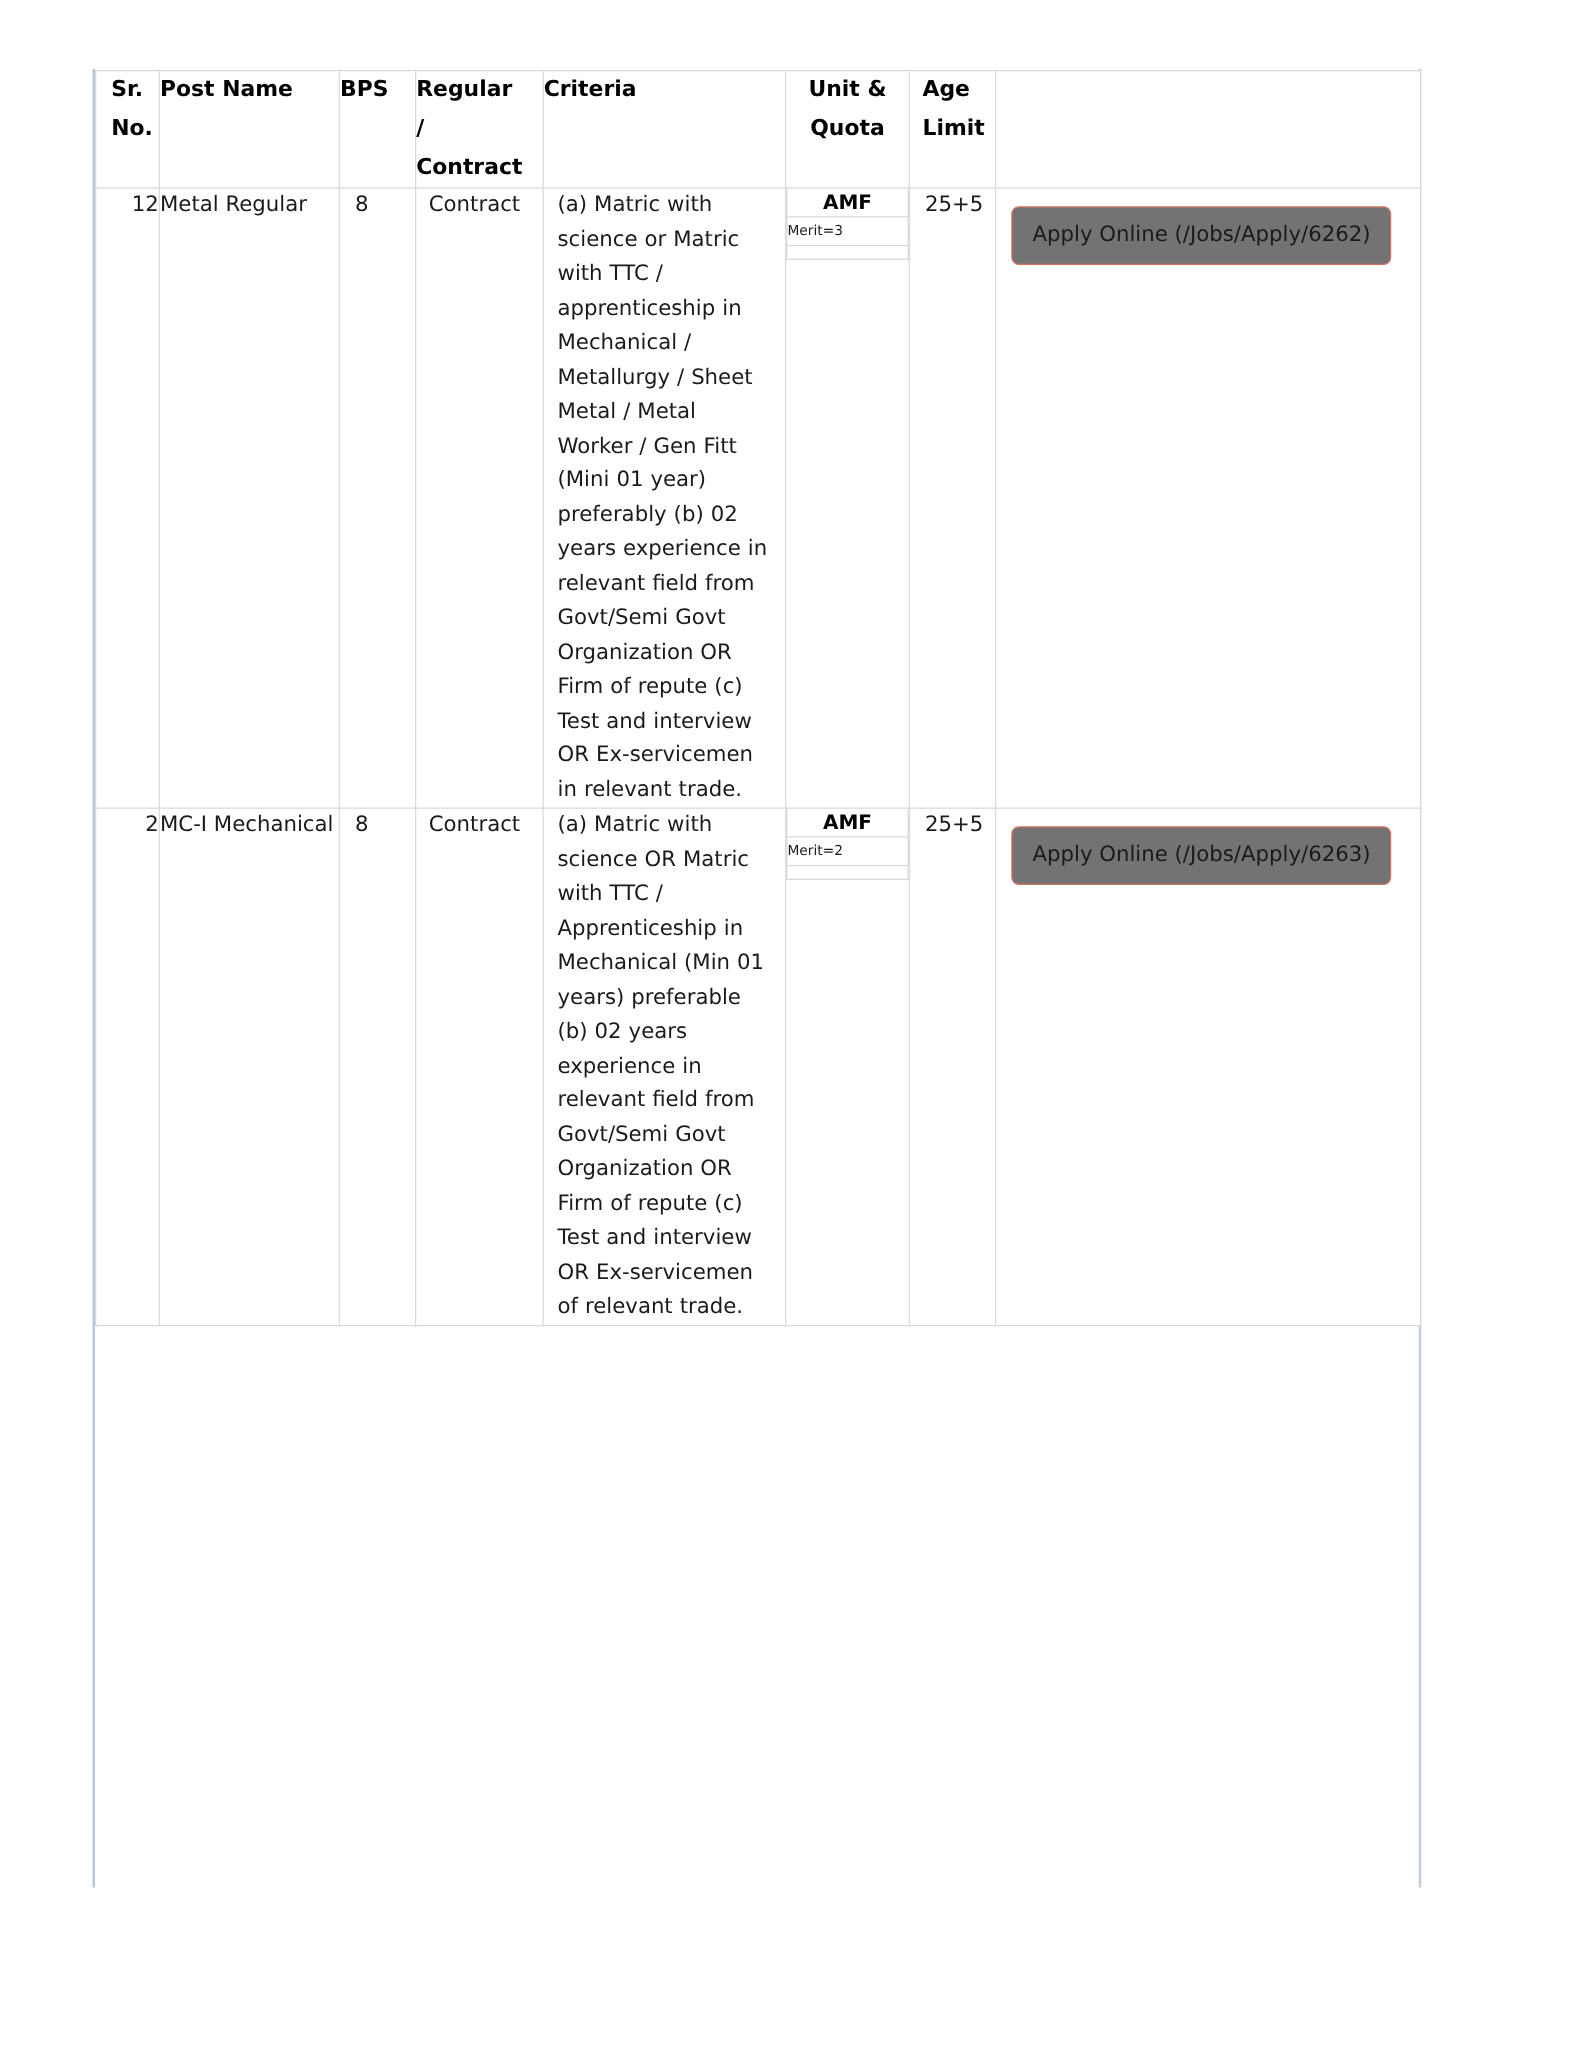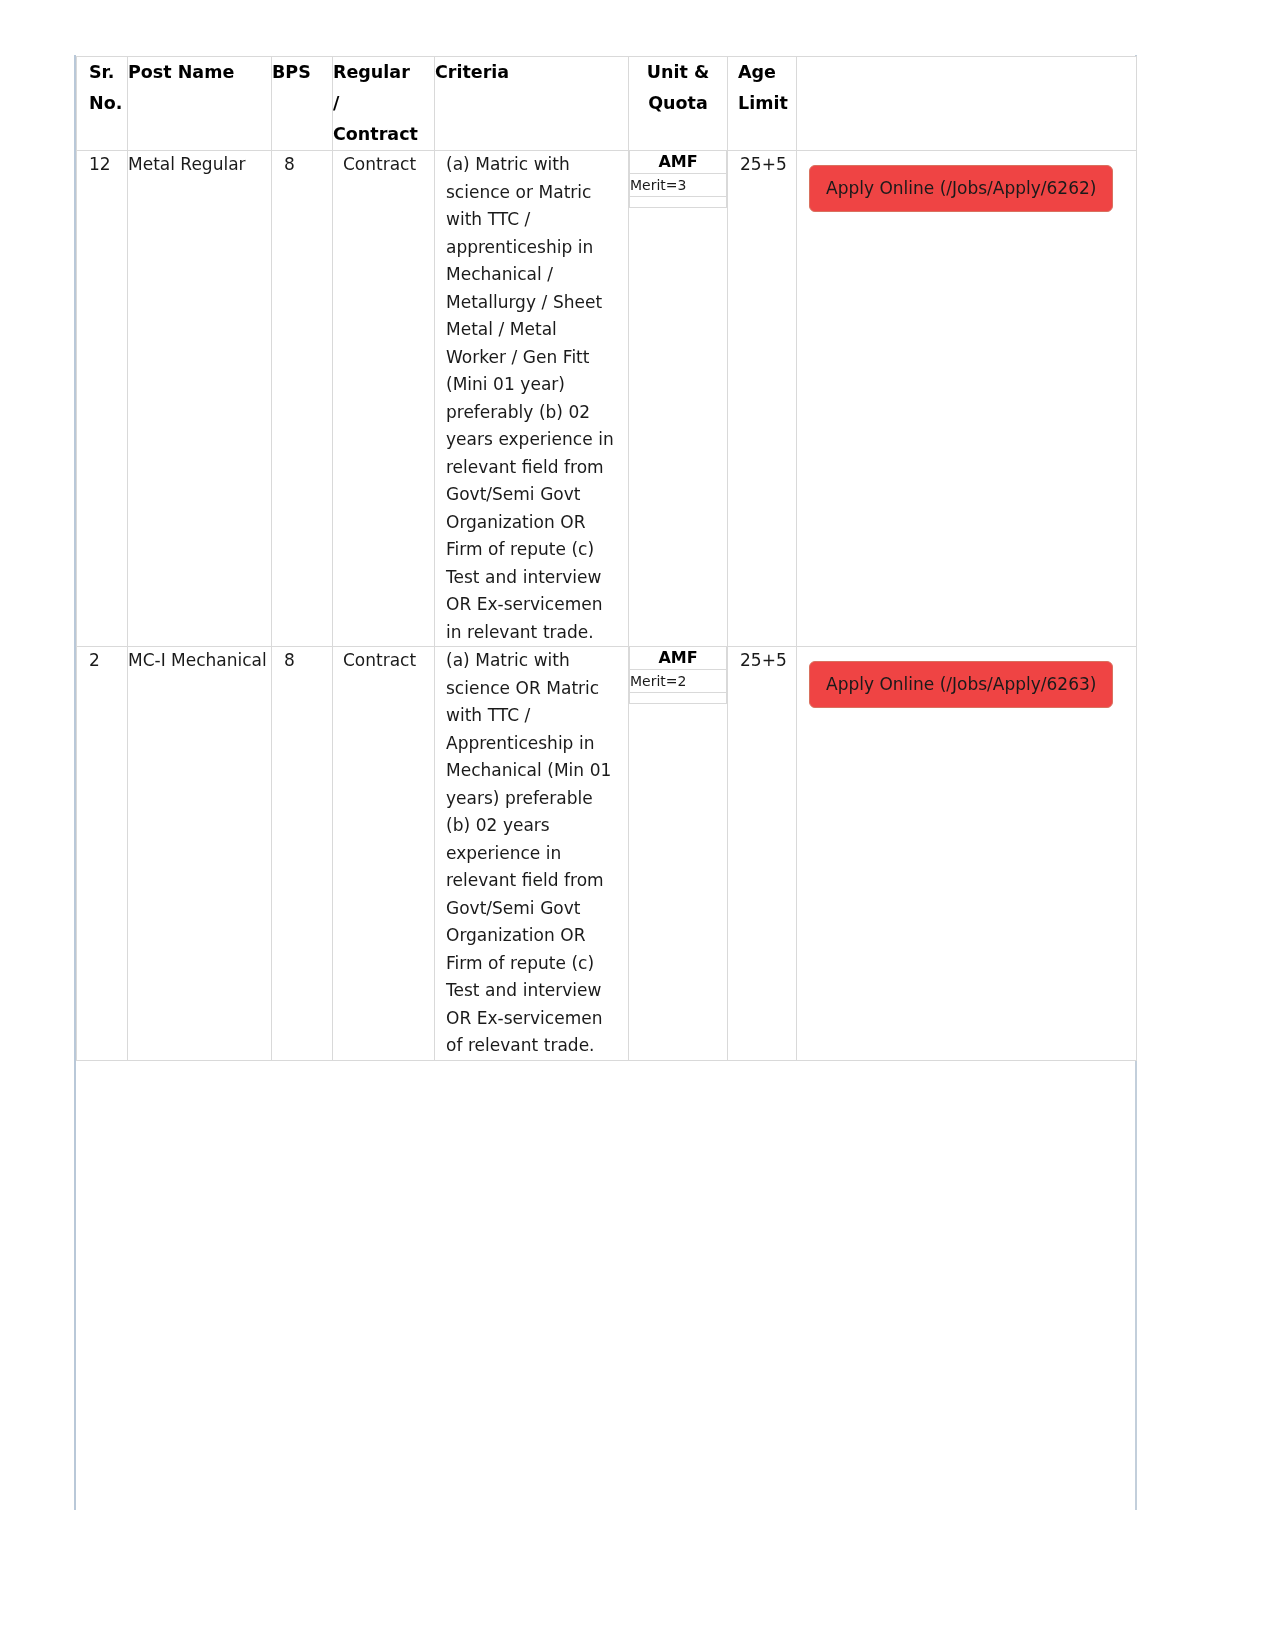--- a/index.html
+++ b/index.html
@@ -86,21 +86,21 @@
   .hdr-stack { display: block; }
   .hdr-stack span { display: block; }
 
   
   tbody td {
     font-size: 17px;
     line-height: 27.5px;
     color: #1a1a1a;
     padding: 14px 10px 16px 10px;
   }
-  td.cell-sr       { padding-left: 12px; }
+  td.cell-sr       { padding-left: 24px; text-align: right; }
   td.cell-bps      { padding-left: 12px; }
   td.cell-type     { padding-left: 10px; }
   td.cell-criteria { padding-left: 11px; padding-right: 8px; }
   td.cell-age      { padding-left: 12px; }
   td.cell-unit     { padding: 0; margin-top: 24px; }
   td.cell-action   { padding: 14px 8px 10px 12px; }
 
   .criteria-text {
     display: block;
     white-space: normal;
@@ -121,41 +121,41 @@
   .unit-box tr:first-child td { border-top: none; }
   .unit-name {
     font-size: 16px;
     font-weight: bold;
     text-align: center;
     color: #000;
     padding: 4px 4px 4px 4px;
     line-height: 22px;
   }
   .unit-merit {
-    font-size: 14px;
+    font-size: 11px;
     font-weight: normal;
     text-align: left;
     color: #1a1a1a;
     padding: 4px 4px 5px 8px;
     line-height: 22px;
   }
   .unit-filler {
     border-left: 1px solid #d9d9d9;
     border-right: 1px solid #d9d9d9;
     border-bottom: none;
     height: 10px;
   }
 
   
   .apply-btn {
     display: inline-block;
     box-sizing: border-box;
     border: 1px solid #d9715f;
     border-radius: 6px;
-    background: #ef4444;
+    background: #737373;
     color: #1a1a1a;
     font-size: 17px;
     line-height: 22px;
     padding: 11px 16px 12px 16px;
     text-decoration: none;
     white-space: nowrap;
     cursor: pointer;
   }
 </style>
 </head>

